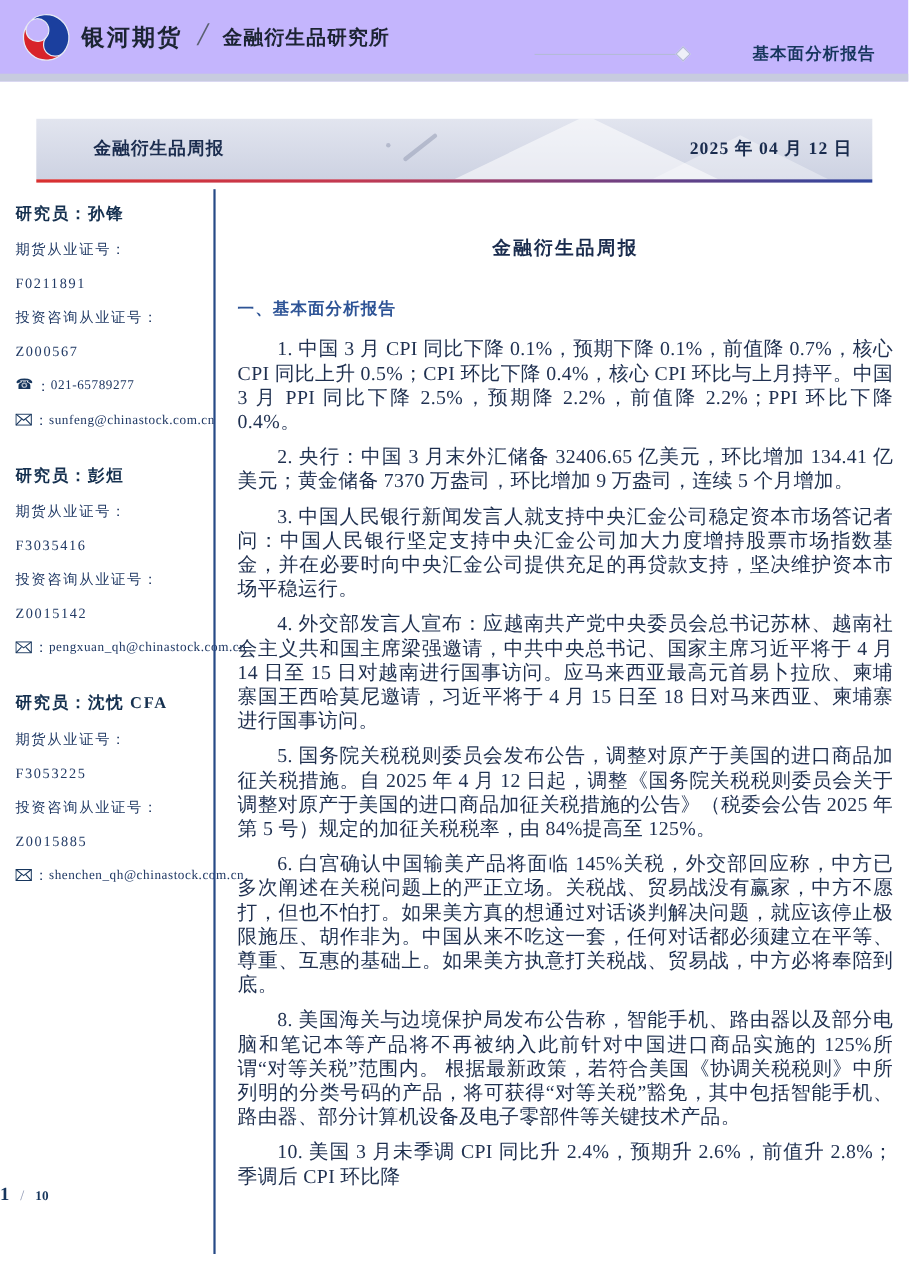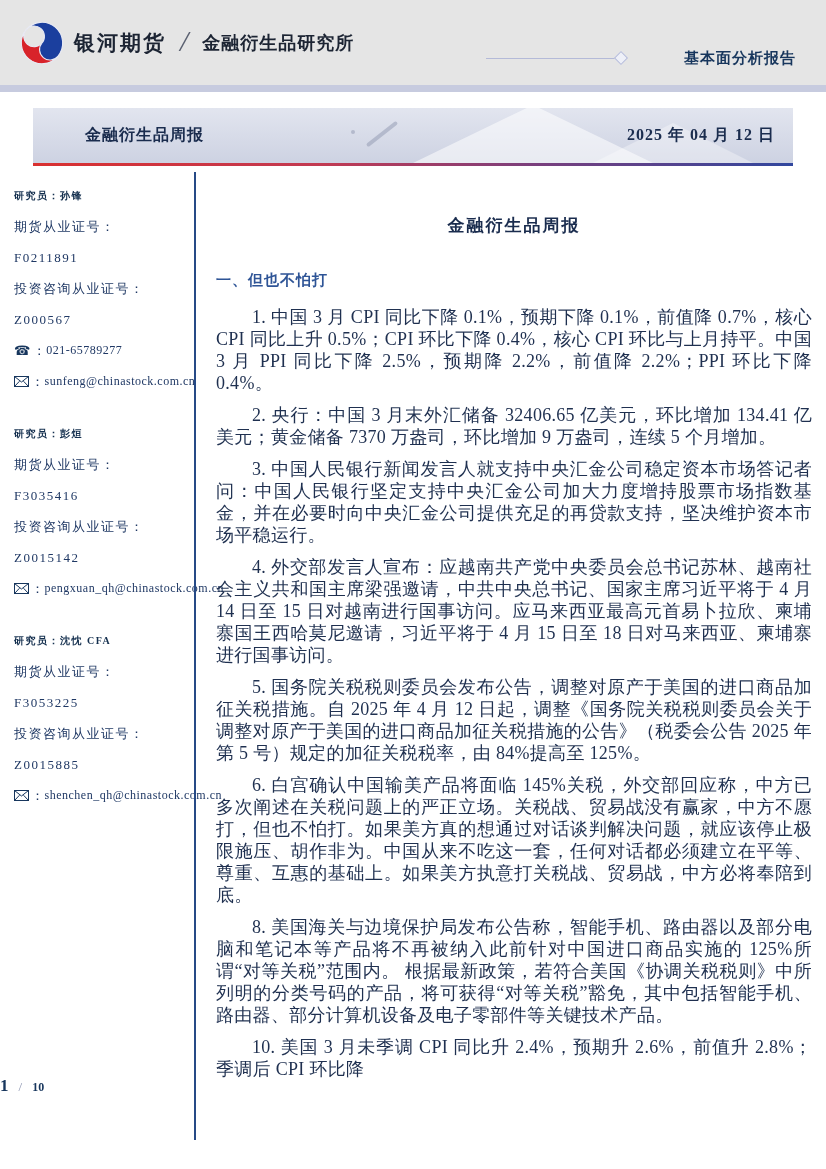--- a/index.html
+++ b/index.html
@@ -1,20 +1,20 @@
 <!DOCTYPE html>
 <html><head>
 <meta charset="utf-8">
 <style>
   html,body{margin:0;padding:0;background:#ffffff;}
   .page{position:relative;width:826px;height:1169px;background:#ffffff;overflow:hidden;
         font-family:"Liberation Serif","DejaVu Serif",serif;color:#1f3050;}
 
   
-  .header{position:absolute;top:0;left:0;right:0;height:92px;background:#e5e5e5;
+  .header{position:absolute;top:0;left:0;right:0;height:74px;background:#c4b5fd;
           border-bottom:7px solid #c7cbdf;display:flex;align-items:center;
           padding:0 30px 0 20px;box-sizing:border-box;}
   .logo{width:44px;height:44px;flex:0 0 auto;}
   .brand{font-family:"Liberation Sans","DejaVu Sans",sans-serif;font-weight:bold;
          font-size:21px;color:#1c2433;letter-spacing:2px;margin-left:10px;}
   .brand-slash{font-family:"Liberation Serif",serif;font-size:30px;font-weight:300;
          color:#5a6070;margin:0 14px;font-style:italic;transform:translateY(-2px);}
   .institute{font-family:"Liberation Sans","DejaVu Sans",sans-serif;font-weight:bold;
          font-size:18px;color:#1c2433;letter-spacing:1px;}
   .report-wrap{margin-left:auto;display:flex;align-items:center;margin-top:31px;}
@@ -41,21 +41,21 @@
   .titlebar-title{position:relative;font-family:"Liberation Sans","DejaVu Sans",sans-serif;
            font-weight:bold;font-size:16px;color:#1a2c4e;letter-spacing:1px;}
   .titlebar-date{position:relative;font-size:16px;font-weight:bold;color:#1a2c4e;letter-spacing:1px;}
   .titlebar-underline{position:absolute;top:163px;left:33px;right:33px;height:3px;
            background:linear-gradient(90deg,#d93030 0%,#c23a52 38%,#7a3f7d 66%,#31479e 100%);}
 
   
   .sidebar{position:absolute;left:14px;top:188px;width:172px;font-size:13px;color:#1f3864;}
   .res-block{margin-bottom:37px;}
   .res-line{margin:0 0 16px;line-height:15px;letter-spacing:1.5px;}
-  .res-name{font-weight:bold;font-size:10px;color:#15304f;}
+  .res-name{font-weight:bold;font-size:15px;color:#15304f;}
   .res-contact{display:flex;align-items:center;letter-spacing:0.5px;}
   .contact-icon{color:#17365d;font-family:"DejaVu Sans",sans-serif;font-size:13px;margin-right:2px;}
   .contact-val{font-size:12px;}
   .env-svg{margin-right:2px;flex:0 0 auto;}
 
   
   .divider-v{position:absolute;left:194px;top:172px;width:2px;height:968px;background:#264a86;}
 
   
   .content{position:absolute;left:216px;top:206px;width:596px;}
@@ -158,21 +158,21 @@
         <span class="contact-val">shenchen_qh@chinastock.com.cn</span>
       </p>
     </div>
 
   </div>
 
   <div class="divider-v"></div>
 
   <div class="content">
     <h1 class="doc-title">金融衍生品周报</h1>
-    <h2 class="section-heading">一、但也不怕打</h2>
+    <h2 class="section-heading">一、基本面分析报告</h2>
     <p class="para">1. 中国 3 月 CPI 同比下降 0.1%，预期下降 0.1%，前值降 0.7%，核心 CPI 同比上升 0.5%；CPI 环比下降 0.4%，核心 CPI 环比与上月持平。中国 3 月 PPI 同比下降 2.5%，预期降 2.2%，前值降 2.2%；PPI 环比下降 0.4%。</p>
     <p class="para">2. 央行：中国 3 月末外汇储备 32406.65 亿美元，环比增加 134.41 亿美元；黄金储备 7370 万盎司，环比增加 9 万盎司，连续 5 个月增加。</p>
     <p class="para">3. 中国人民银行新闻发言人就支持中央汇金公司稳定资本市场答记者问：中国人民银行坚定支持中央汇金公司加大力度增持股票市场指数基金，并在必要时向中央汇金公司提供充足的再贷款支持，坚决维护资本市场平稳运行。</p>
     <p class="para">4. 外交部发言人宣布：应越南共产党中央委员会总书记苏林、越南社会主义共和国主席梁强邀请，中共中央总书记、国家主席习近平将于 4 月 14 日至 15 日对越南进行国事访问。应马来西亚最高元首易卜拉欣、柬埔寨国王西哈莫尼邀请，习近平将于 4 月 15 日至 18 日对马来西亚、柬埔寨进行国事访问。</p>
     <p class="para">5. 国务院关税税则委员会发布公告，调整对原产于美国的进口商品加征关税措施。自 2025 年 4 月 12 日起，调整《国务院关税税则委员会关于调整对原产于美国的进口商品加征关税措施的公告》（税委会公告 2025 年第 5 号）规定的加征关税税率，由 84%提高至 125%。</p>
     <p class="para">6. 白宫确认中国输美产品将面临 145%关税，外交部回应称，中方已多次阐述在关税问题上的严正立场。关税战、贸易战没有赢家，中方不愿打，但也不怕打。如果美方真的想通过对话谈判解决问题，就应该停止极限施压、胡作非为。中国从来不吃这一套，任何对话都必须建立在平等、尊重、互惠的基础上。如果美方执意打关税战、贸易战，中方必将奉陪到底。</p>
     <p class="para">8. 美国海关与边境保护局发布公告称，智能手机、路由器以及部分电脑和笔记本等产品将不再被纳入此前针对中国进口商品实施的 125%所谓“对等关税”范围内。 根据最新政策，若符合美国《协调关税税则》中所列明的分类号码的产品，将可获得“对等关税”豁免，其中包括智能手机、路由器、部分计算机设备及电子零部件等关键技术产品。</p>
     <p class="para">10. 美国 3 月未季调 CPI 同比升 2.4%，预期升 2.6%，前值升 2.8%；季调后 CPI 环比降</p>
   </div>
 

